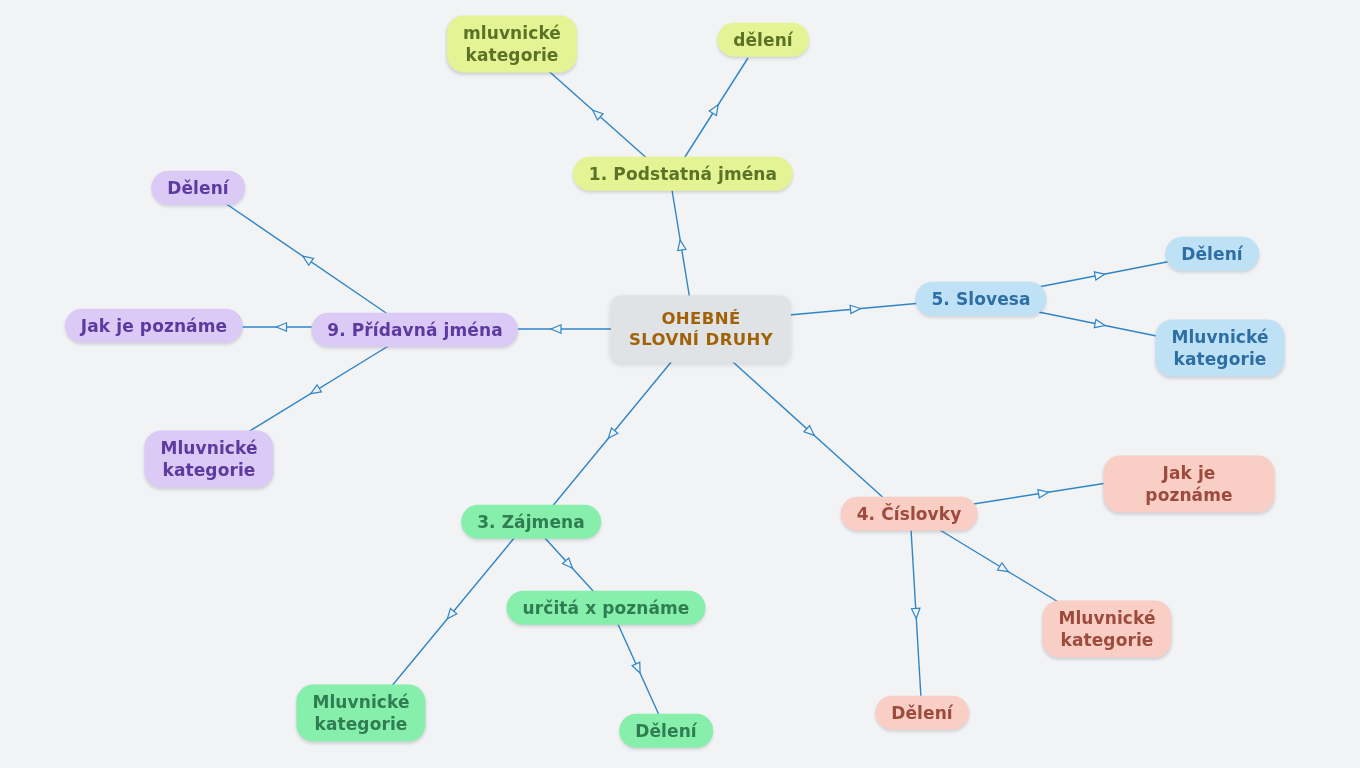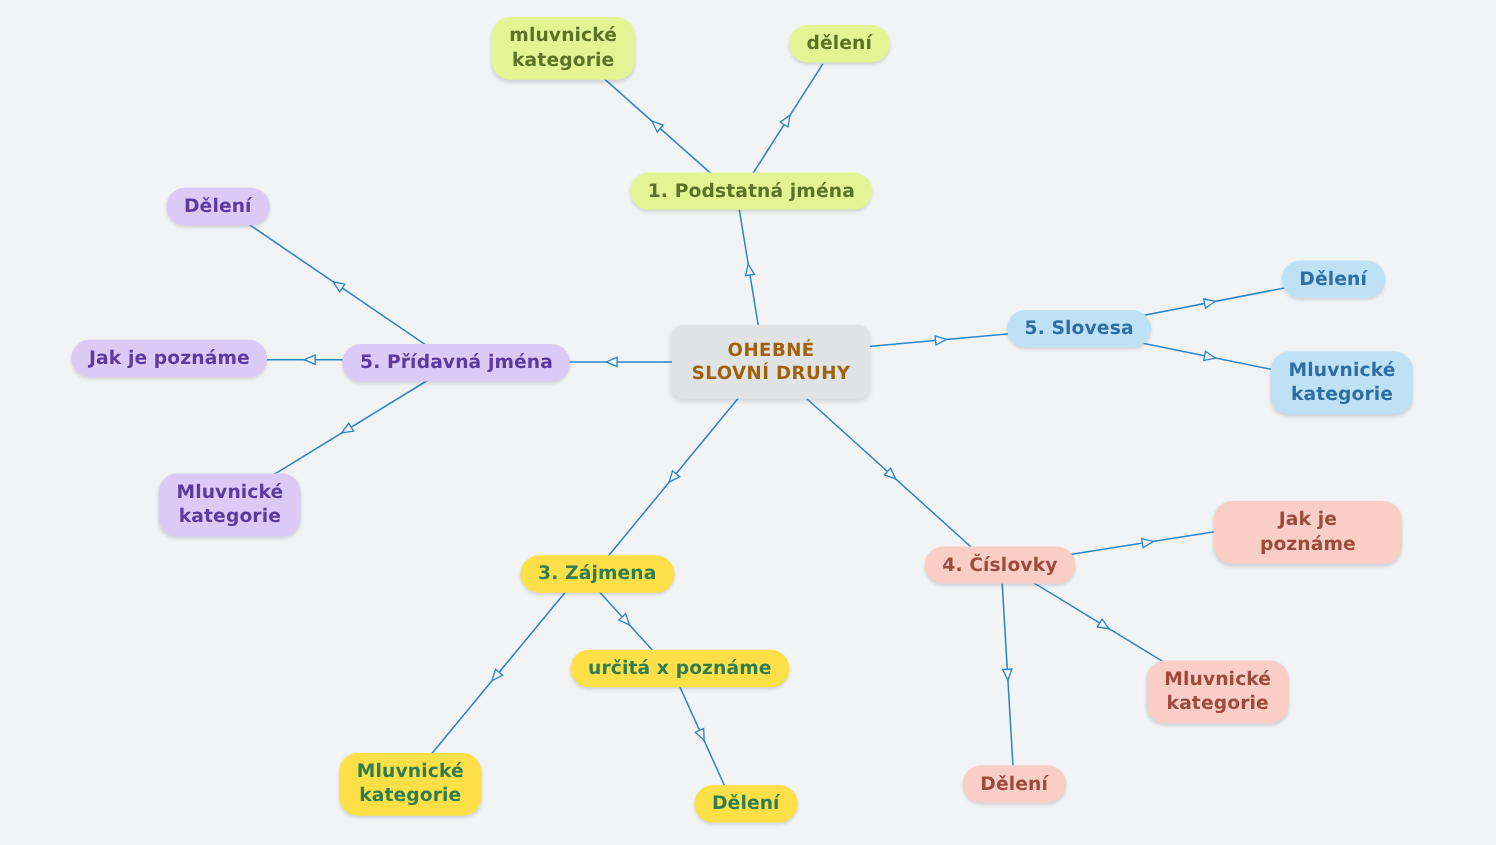--- a/index.html
+++ b/index.html
@@ -43,21 +43,21 @@
     font-weight: 700;
     padding: 12px 18px;
     border-radius: 11px;
     letter-spacing: 0.4px;
     line-height: 1.3;
     box-shadow: 0 2px 5px rgba(40,50,70,0.14);
   }
   .node.c-yellow  { background: #e4f394; color: #5c7327; }
   .node.c-purple  { background: #dccaf6; color: #5c3a9f; }
   .node.c-blue    { background: #bfe1f6; color: #2d6fa5; }
-  .node.c-green   { background: #fde047; color: #2f7d51; margin-left: 12px; }
+  .node.c-green   { background: #86efac; color: #2f7d51; }
   .node.c-red     { background: #f9cec5; color: #9d4b3d; }
 </style>
 </head>
 <body>
 
 <div id="canvas">
   <svg id="edge-layer" viewBox="0 0 1360 768">
       <line x1="690" y1="300" x2="672" y2="190" stroke="#2e86c8" stroke-width="1.4"></line>
       <polygon points="-5,-4.2 5,0 -5,4.2" fill="#f2f3f5" stroke="#2e86c8" stroke-width="1.2" stroke-linejoin="miter" transform="translate(681,245) rotate(-99.29330859939712)"></polygon>
       <line x1="650" y1="161" x2="543" y2="66" stroke="#2e86c8" stroke-width="1.4"></line>
@@ -95,21 +95,21 @@
       <line x1="1019" y1="308" x2="1181" y2="341" stroke="#2e86c8" stroke-width="1.4"></line>
       <polygon points="-5,-4.2 5,0 -5,4.2" fill="#f2f3f5" stroke="#2e86c8" stroke-width="1.2" stroke-linejoin="miter" transform="translate(1100,324.5) rotate(11.51383118448701)"></polygon>
     </svg>
   <div id="node-layer">
       <div class="node root" style="left: 701px; top: 329px;">OHEBNÉ
 SLOVNÍ DRUHY</div>
       <div class="node c-yellow" style="left: 666px; top: 174px; margin-left: 17px;">1. Podstatná jména</div>
       <div class="node c-yellow" style="left: 512px; top: 44px;">mluvnické
 kategorie</div>
       <div class="node c-yellow" style="left: 763px; top: 40px;">dělení</div>
-      <div class="node c-purple" style="left: 415px; top: 330px;">5. Přídavná jména</div>
+      <div class="node c-purple" style="left: 415px; top: 330px;">9. Přídavná jména</div>
       <div class="node c-purple" style="left: 198px; top: 188px;">Dělení</div>
       <div class="node c-purple" style="left: 154px; top: 326px;">Jak je poznáme</div>
       <div class="node c-purple" style="left: 209px; top: 459px;">Mluvnické
 kategorie</div>
       <div class="node c-green" style="left: 531px; top: 522px;">3. Zájmena</div>
       <div class="node c-green" style="left: 361px; top: 713px;">Mluvnické
 kategorie</div>
       <div class="node c-green" style="left: 606px; top: 608px;">určitá x poznáme</div>
       <div class="node c-green" style="left: 666px; top: 731px;">Dělení</div>
       <div class="node c-red" style="left: 909px; top: 514px; text-align: right;">4. Číslovky</div>

